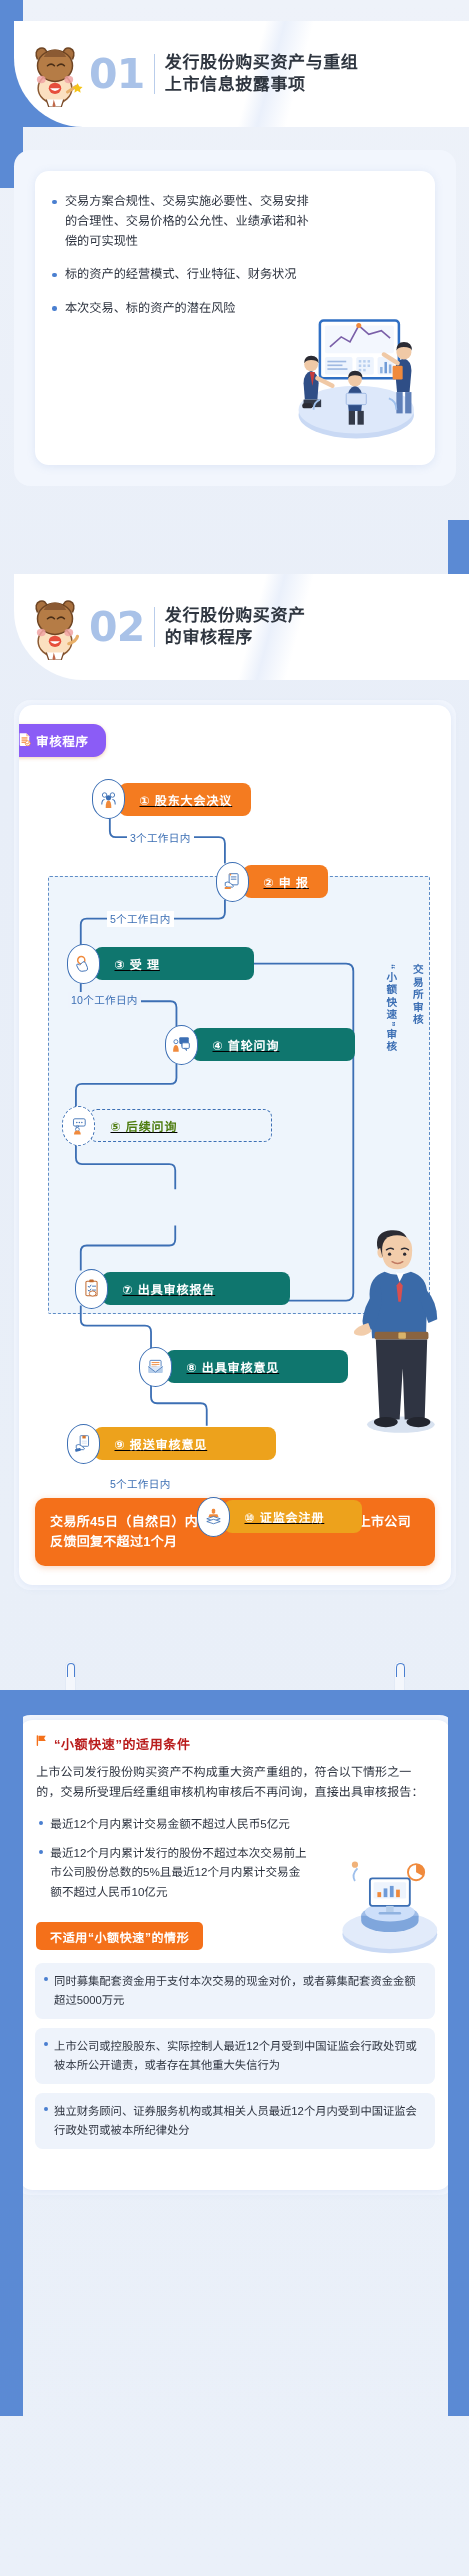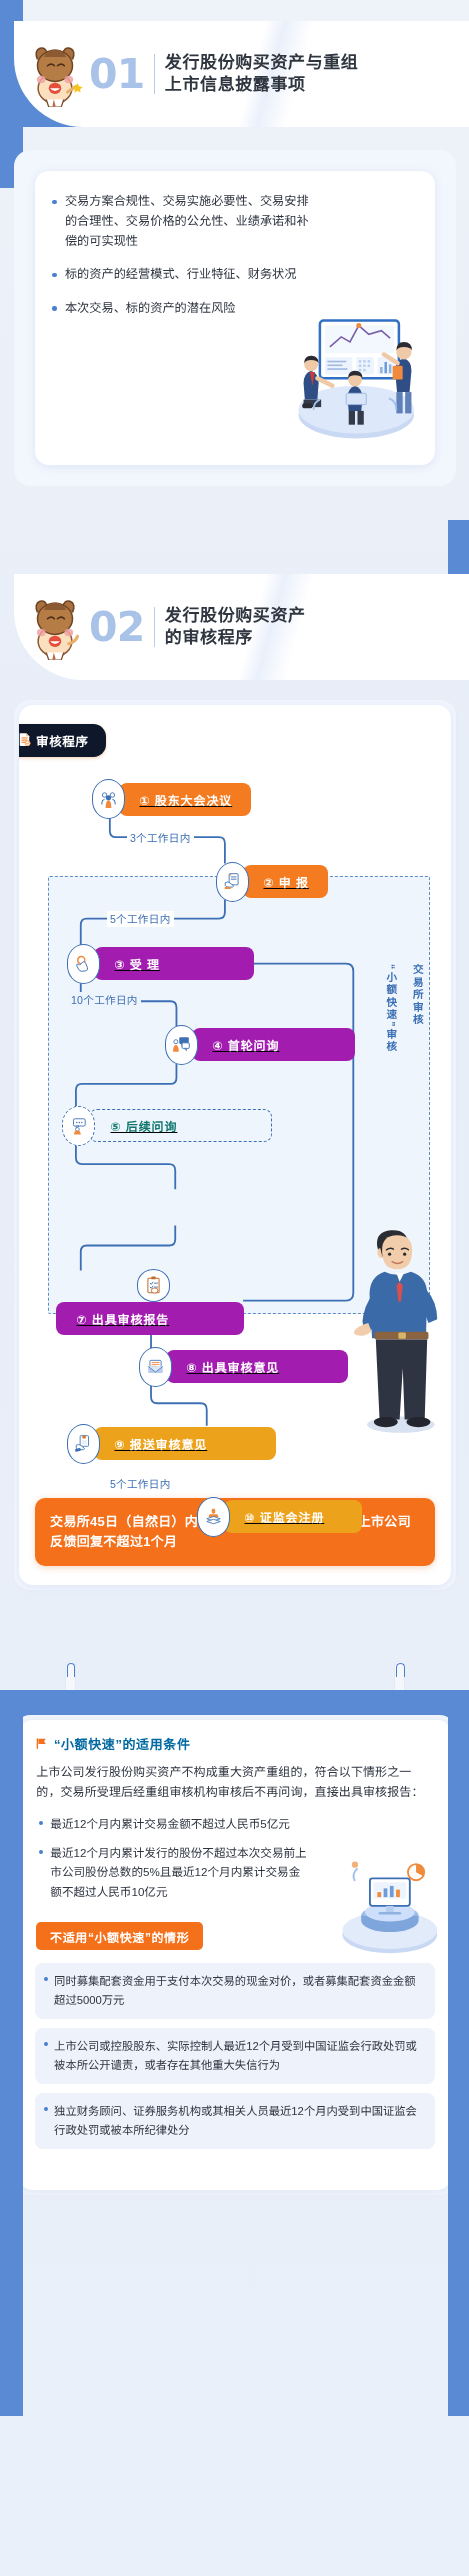--- a/index.html
+++ b/index.html
@@ -141,21 +141,21 @@
     width: 148px;
     height: 148px;
   }
 
   
   .tab-orange {
     position: relative;
     display: inline-flex;
     align-items: center;
     gap: 5.6px;
-    background: #0f172a;
+    background: #8b5cf6;
     color: #fff;
     font-size: 12.5px;
     font-weight: 700;
     letter-spacing: 0.6px;
     padding: 6.9px 17.5px 6.9px 12.5px;
     border-top-right-radius: 12.5px;
     border-bottom-right-radius: 12.5px;
     border-top-left-radius: 3.8px;
     border-bottom-left-radius: 3.8px;
     margin-left: -13.8px;
@@ -205,26 +205,26 @@
     padding: 8.1px 19px 8.1px 21px;
     border-radius: 8.1px;
     color: #ffffff;
     font-size: 12px;
     font-weight: 700;
     letter-spacing: 0.9px;
     white-space: nowrap;
     z-index: 2;
   }
   .pill-orange { background: #f47b20; }
-  .pill-blue   { background: #a21caf; }
+  .pill-blue   { background: #0f766e; }
   .pill-gold   { background: #eda21c; }
   .pill-dashed {
     background: transparent;
     border: 1.6px dashed #3c6fb4;
-    color: #0f766e;
+    color: #4d7c0f;
     font-weight: 600;
     padding: 6.9px 19px 6.9px 21px;
   }
 
   .wire-label {
     position: absolute;
     font-size: 10.6px;
     color: #3c6fb4;
     font-weight: 500;
     letter-spacing: 0.3px;
@@ -300,23 +300,23 @@
     border: 1.9px solid #4a7fd0;
     border-bottom: none;
     border-radius: 5px 5px 0 0;
   }
   .clip.l { left: 65px; }
   .clip.r { right: 65px; }
 
   
   .cond-title {
     display: inline-flex;
-    align-items: flex-end;
+    align-items: flex-start;
     gap: 6.3px;
-    color: #0369a1;
+    color: #b91c1c;
     font-size: 13px;
     font-weight: 700;
     letter-spacing: 0.6px;
     padding: 13.8px 0 2.5px 16.3px;
   }
 
   .cond-body {
     padding: 6.3px 17.5px 3.8px 17.5px;
     font-size: 12px;
     line-height: 1.72;
@@ -635,21 +635,21 @@
                 <circle cx="23" cy="11.5" r="1.3" fill="#3c6fb4"></circle>
                 <path d="M13 18 l0 4 l5 -4z" fill="#ffffff" stroke="#3c6fb4" stroke-width="1.4"></path>
                 <circle cx="15" cy="24" r="3.4" fill="#ffffff" stroke="#3c6fb4" stroke-width="1.4"></circle>
                 <path d="M9 33 q0 -7 6 -7 q6 0 6 7z" fill="#f08a3c"></path>
               </svg>
             </div>
             <div class="pill pill-dashed" style="padding-right:94px;">⑤ 后续问询</div>
           </div>
 
 
-          <div class="node" style="left:43px;top:512px;flex-direction:column;">
+          <div class="node" style="left:56px;top:512px;">
             <div class="node-icon">
               <svg viewBox="0 0 34 34" width="19" height="19">
                 <rect x="7" y="4" width="20" height="26" rx="2" fill="#ffffff" stroke="#c06a30" stroke-width="1.8"></rect>
                 <rect x="13" y="1" width="8" height="5" rx="1.6" fill="#c06a30"></rect>
                 <path d="M11 13 l2 2 l3 -4" stroke="#3c6fb4" stroke-width="1.7" fill="none" stroke-linecap="round"></path>
                 <rect x="18" y="12" width="7" height="1.6" fill="#3c6fb4"></rect>
                 <path d="M11 20 l2 2 l3 -4" stroke="#3c6fb4" stroke-width="1.7" fill="none" stroke-linecap="round"></path>
                 <rect x="18" y="19" width="7" height="1.6" fill="#3c6fb4"></rect>
                 <ellipse cx="19" cy="26" rx="6" ry="4.6" fill="#ffffff" stroke="#c06a30" stroke-width="1.6"></ellipse>
               </svg>

